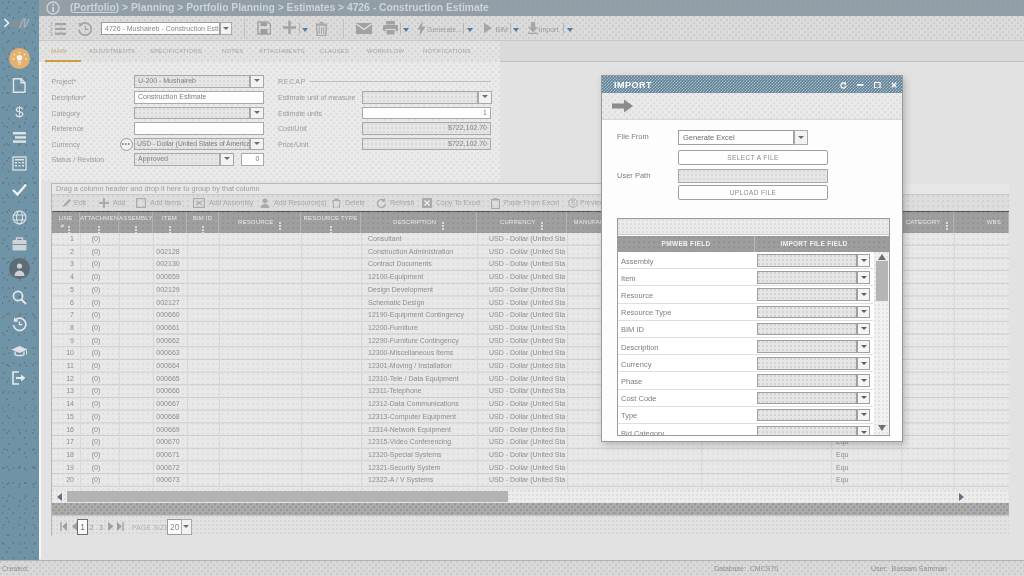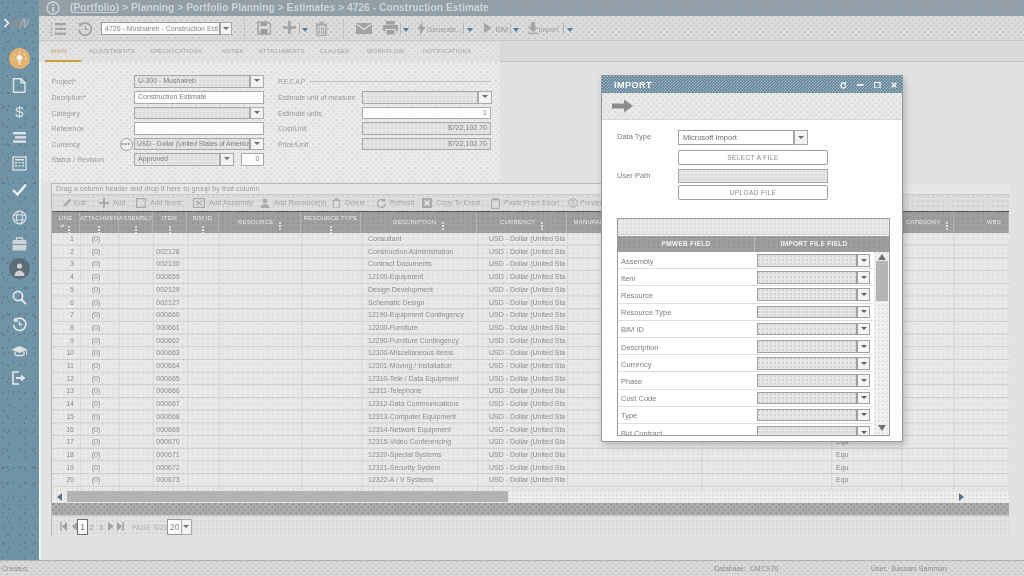--- a/index.html
+++ b/index.html
@@ -773,22 +773,22 @@
       </svg>
     <svg class="wbtn" style="left:288.5px;top:5.5px;" width="6" height="6" viewBox="0 0 7 7">
         <path d="M0.8 0.8 L6.2 6.2 M6.2 0.8 L0.8 6.2" stroke="#fff" stroke-width="1.5"></path>
       </svg>
   </div>
   <div id="mstrip">
     <svg style="position:absolute;left:10px;top:6px;" width="21" height="14" viewBox="0 0 21 14">
         <path d="M0 4.5 h12 V0.5 L21 7 L12 13.5 V9.5 H0 Z" fill="#8c8c8c"></path>
       </svg>
   </div>
-  <div class="mlabel" style="left:15px;top:56px;">Data Type</div>
-  <div style="position:absolute;left:76px;top:54px;width:116px;height:15px;background:#fefefe;border:1px solid #9f9f9f;font-size:7.5px;color:#6e6e6e;line-height:13px;padding-left:4px;">Microsoft Import</div>
+  <div class="mlabel" style="left:15px;top:56px;">File From</div>
+  <div style="position:absolute;left:76px;top:54px;width:116px;height:15px;background:#fefefe;border:1px solid #9f9f9f;font-size:7.5px;color:#6e6e6e;line-height:13px;padding-left:4px;">Generate Excel</div>
   <div class="dbtn" style="left:192px;top:54px;height:15px;"></div>
   <div class="mbtn" style="top:74px;">SELECT A FILE</div>
   <div class="mlabel" style="left:15px;top:95px;">User Path</div>
   <div class="finput fro" style="left:76px;top:93px;width:150px;height:13.5px;"></div>
   <div class="mbtn" style="top:109px;">UPLOAD FILE</div>
   <div id="mtable">
     <div id="mtstrip"></div>
     <div id="mthead">
       <span style="position:absolute;left:0;top:4.5px;width:136px;text-align:center;">PMWEB FIELD</span>
       <i style="position:absolute;left:136px;top:0;width:1px;height:16.5px;background:#b9b9b9;"></i>
@@ -838,21 +838,21 @@
         <span class="lb">Cost Code</span>
         <span class="mdd"></span>
         <span class="mdb"></span>
       </div>
     <div class="mrow" style="top:187.8px;">
         <span class="lb">Type</span>
         <span class="mdd"></span>
         <span class="mdb"></span>
       </div>
     <div class="mrow" style="top:205.0px;">
-        <span class="lb">Bid Contract</span>
+        <span class="lb">Bid Category</span>
         <span class="mdd"></span>
         <span class="mdb"></span>
       </div>
     <div id="mscroll">
       <svg style="position:absolute;left:3.5px;top:2px;" width="8" height="6" viewBox="0 0 8 6">
           <path d="M4 0 L8 6 L0 6 Z" fill="#6f6f6f"></path>
         </svg>
       <div id="msthumb"></div>
       <svg style="position:absolute;left:3.5px;bottom:6px;" width="8" height="6" viewBox="0 0 8 6">
           <path d="M0 0 L8 0 L4 6 Z" fill="#6f6f6f"></path>

